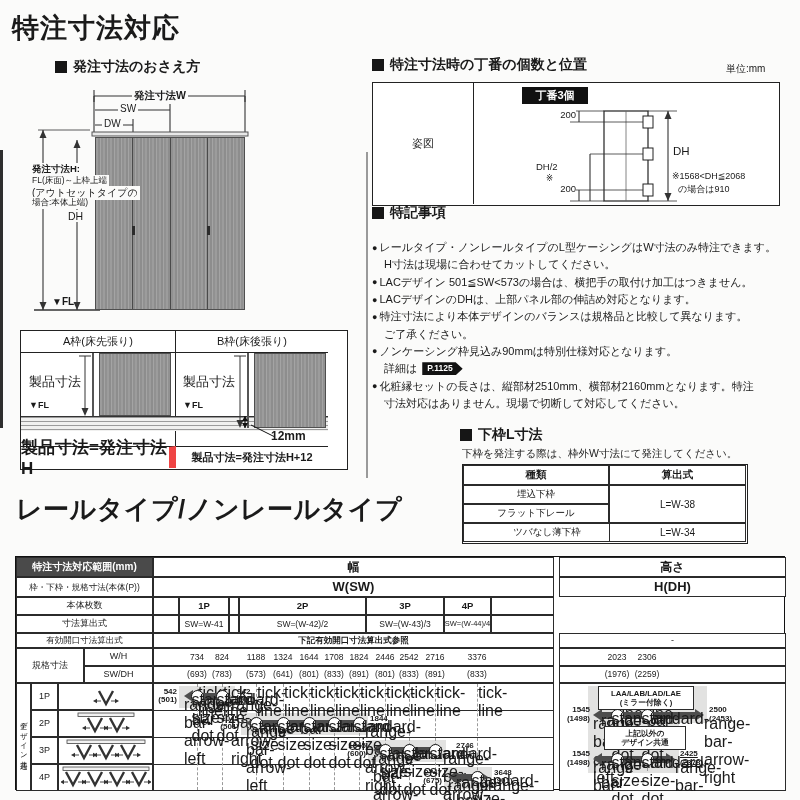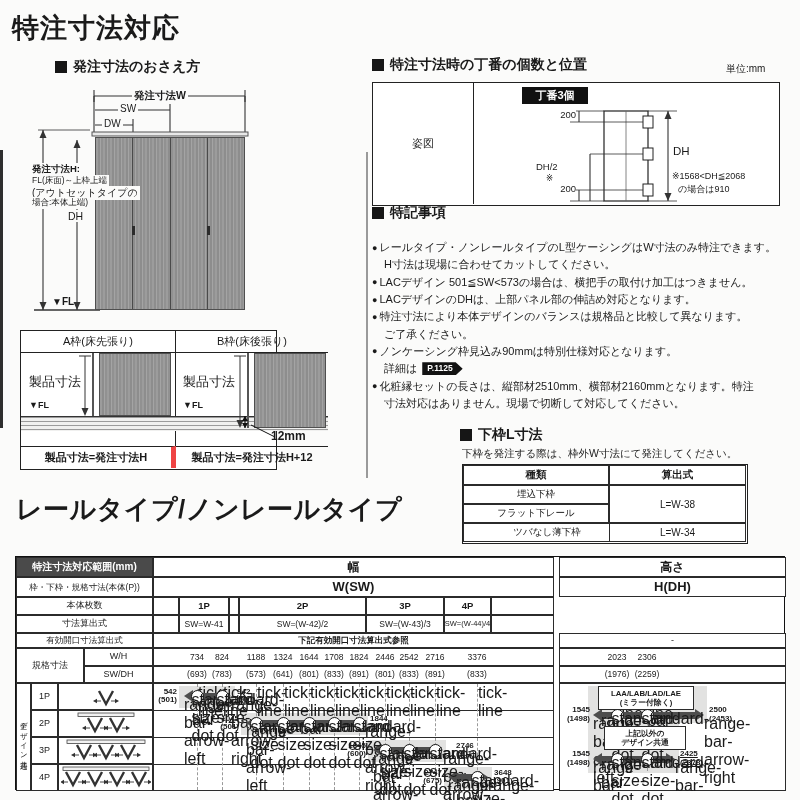--- a/index.html
+++ b/index.html
@@ -82,21 +82,21 @@
     <div class="dimlabel" style="left:88px;top:23px;font-size:10px">SW</div>
     <div class="dimlabel" style="left:72px;top:38px;font-size:10px">DW</div>
     <div class="dimlabel b" style="left:0;top:83px;font-size:9.5px">発注寸法H:</div>
     <div class="dimlabel" style="left:0;top:95px;font-size:8.5px">FL(床面)～上枠上端</div>
     <div class="dimlabel" style="left:0;top:106px;font-size:10px">(アウトセットタイプの</div>
     <div class="dimlabel" style="left:0;top:117px;font-size:8.5px">場合:本体上端)</div>
     <div class="dimlabel" style="left:36px;top:130px;font-size:10.5px">DH</div>
     <div class="abs b" style="left:22px;top:216px;font-size:10px">▼FL</div>
   </div>
 
-  <div class="abs" style="left:20px;top:330px;width:257px;height:140px;border:1.5px solid #222;background:#fff">
+  <div class="abs" style="left:20px;top:330px;width:328px;height:140px;border:1.5px solid #222;background:#fff">
     <div class="abs" style="left:0;top:0;width:155px;height:22px;border-bottom:1px solid #222;border-right:1px solid #222;display:flex;align-items:center;justify-content:center;font-size:11px">A枠(床先張り)</div>
     <div class="abs" style="left:155px;top:0;width:152px;height:22px;border-bottom:1px solid #222;display:flex;align-items:center;justify-content:center;font-size:11px">B枠(床後張り)</div>
 
     <div class="abs" style="left:0;top:22px;width:307px;height:93px">
       <div class="abs" style="left:154px;top:0;width:1px;height:93px;background:#222"></div>
       <div class="abs" style="left:0;top:63px;width:307px;height:15px;border-top:1.2px solid #333;background:repeating-linear-gradient(180deg,#9b9b9b 0 1px,#f0f0ef 1px 4px)"></div>
       <div class="abs wood" style="left:78px;top:0;width:72px;height:63px"></div>
       <div class="abs" style="left:71px;top:0;width:2px;height:63px;background:#555"></div>
       <div class="abs wood" style="left:233px;top:0;width:72px;height:75px"></div>
       <div class="abs" style="left:226px;top:0;width:2px;height:75px;background:#555"></div>
@@ -111,21 +111,21 @@
         <path d="M224 63 l-3 5 h6 z" fill="#111"></path>
           <path d="M224 75 l-3 -5 h6 z" fill="#111"></path>
         <line x1="230" y1="72" x2="254" y2="84" stroke="#111" stroke-width="1"></line>
       </svg>
       <div class="abs" style="left:8px;top:20px;font-size:13px">製品寸法</div>
       <div class="abs" style="left:162px;top:20px;font-size:13px">製品寸法</div>
       <div class="abs b" style="left:8px;top:47px;font-size:9px">▼FL</div>
       <div class="abs b" style="left:162px;top:47px;font-size:9px">▼FL</div>
       <div class="abs b" style="left:250px;top:76px;font-size:12px">12mm</div>
     </div>
-    <div class="abs b" style="left:0;top:115px;width:155px;height:22px;border-top:1px solid #222;border-right:5px solid #ef4444;display:flex;align-items:center;justify-content:center;font-size:11px">製品寸法=発注寸法H</div>
+    <div class="abs b" style="left:0;top:115px;width:155px;height:22px;border-top:1px solid #222;border-right:7px solid #ef4444;display:flex;align-items:center;justify-content:center;font-size:17px">製品寸法=発注寸法H</div>
     <div class="abs b" style="left:155px;top:115px;width:152px;height:22px;border-top:1px solid #222;display:flex;align-items:center;justify-content:center;font-size:11px">製品寸法=発注寸法H+12</div>
   </div>
 
   <div class="sec-head" style="left:372px;top:56px">
     <span class="sq"></span>
     <span>特注寸法時の丁番の個数と位置</span>
   </div>
   <div class="abs" style="left:726px;top:62px;font-size:10px">単位:mm</div>
 
   <div class="abs" style="left:372px;top:82px;width:408px;height:124px;border:1.5px solid #222;background:#fff">

